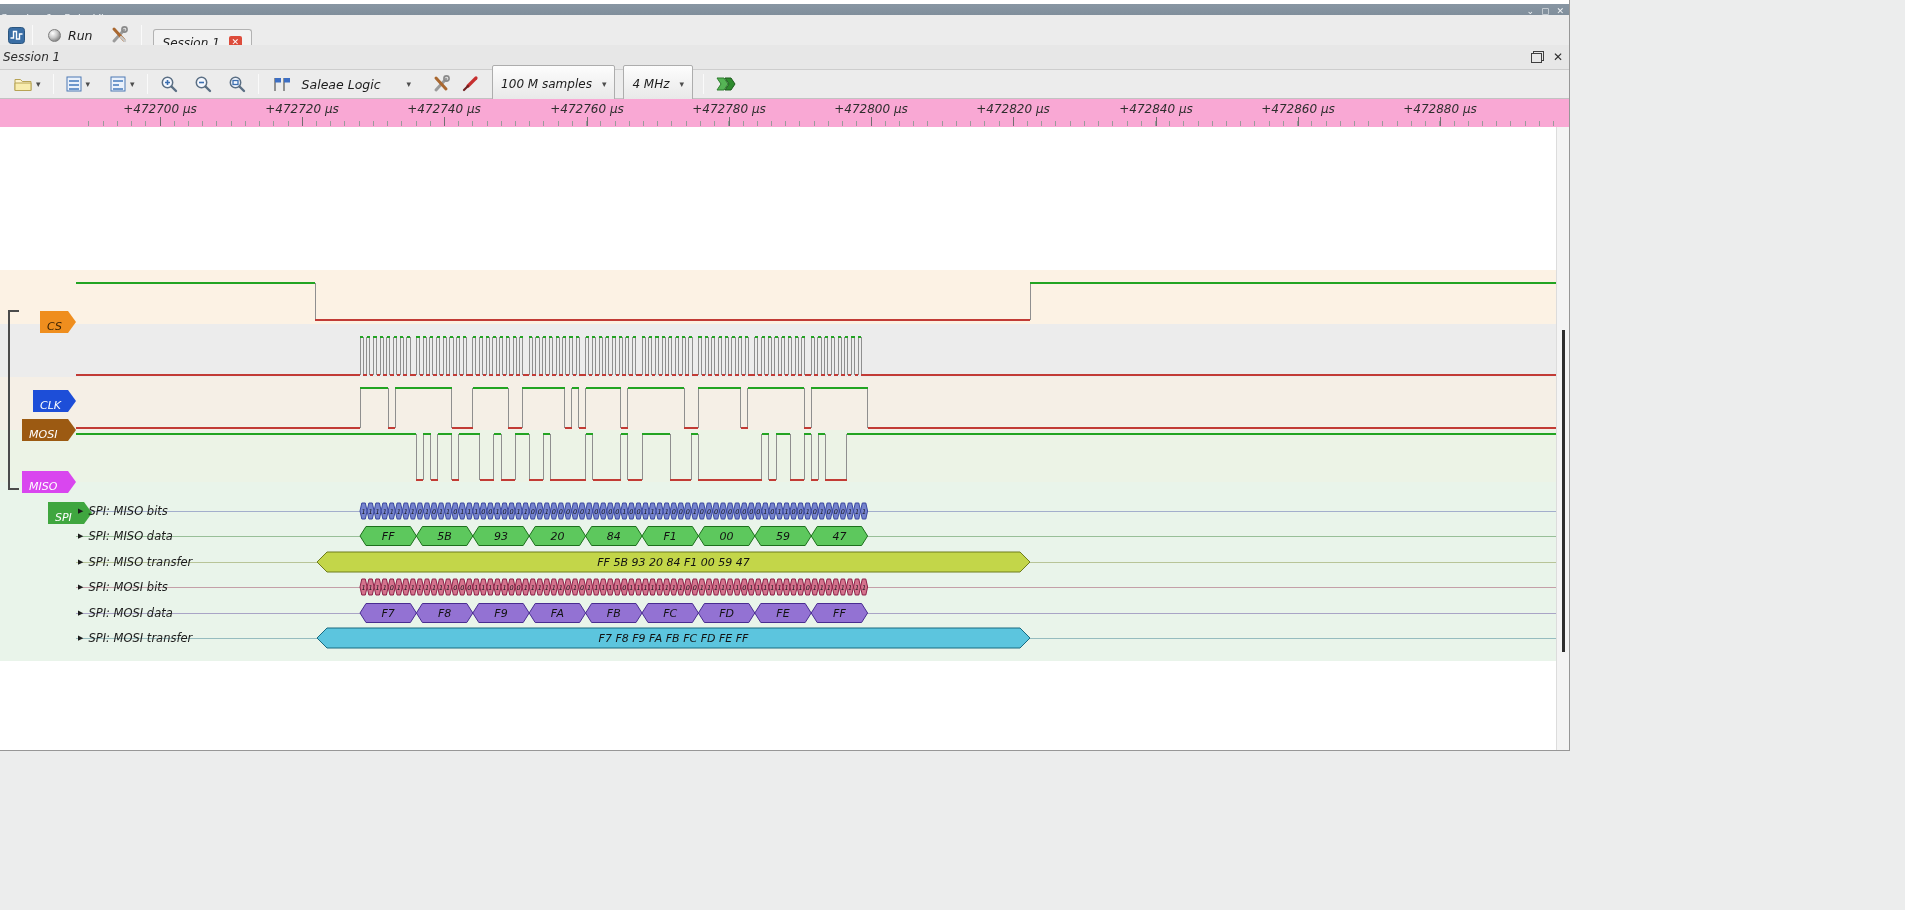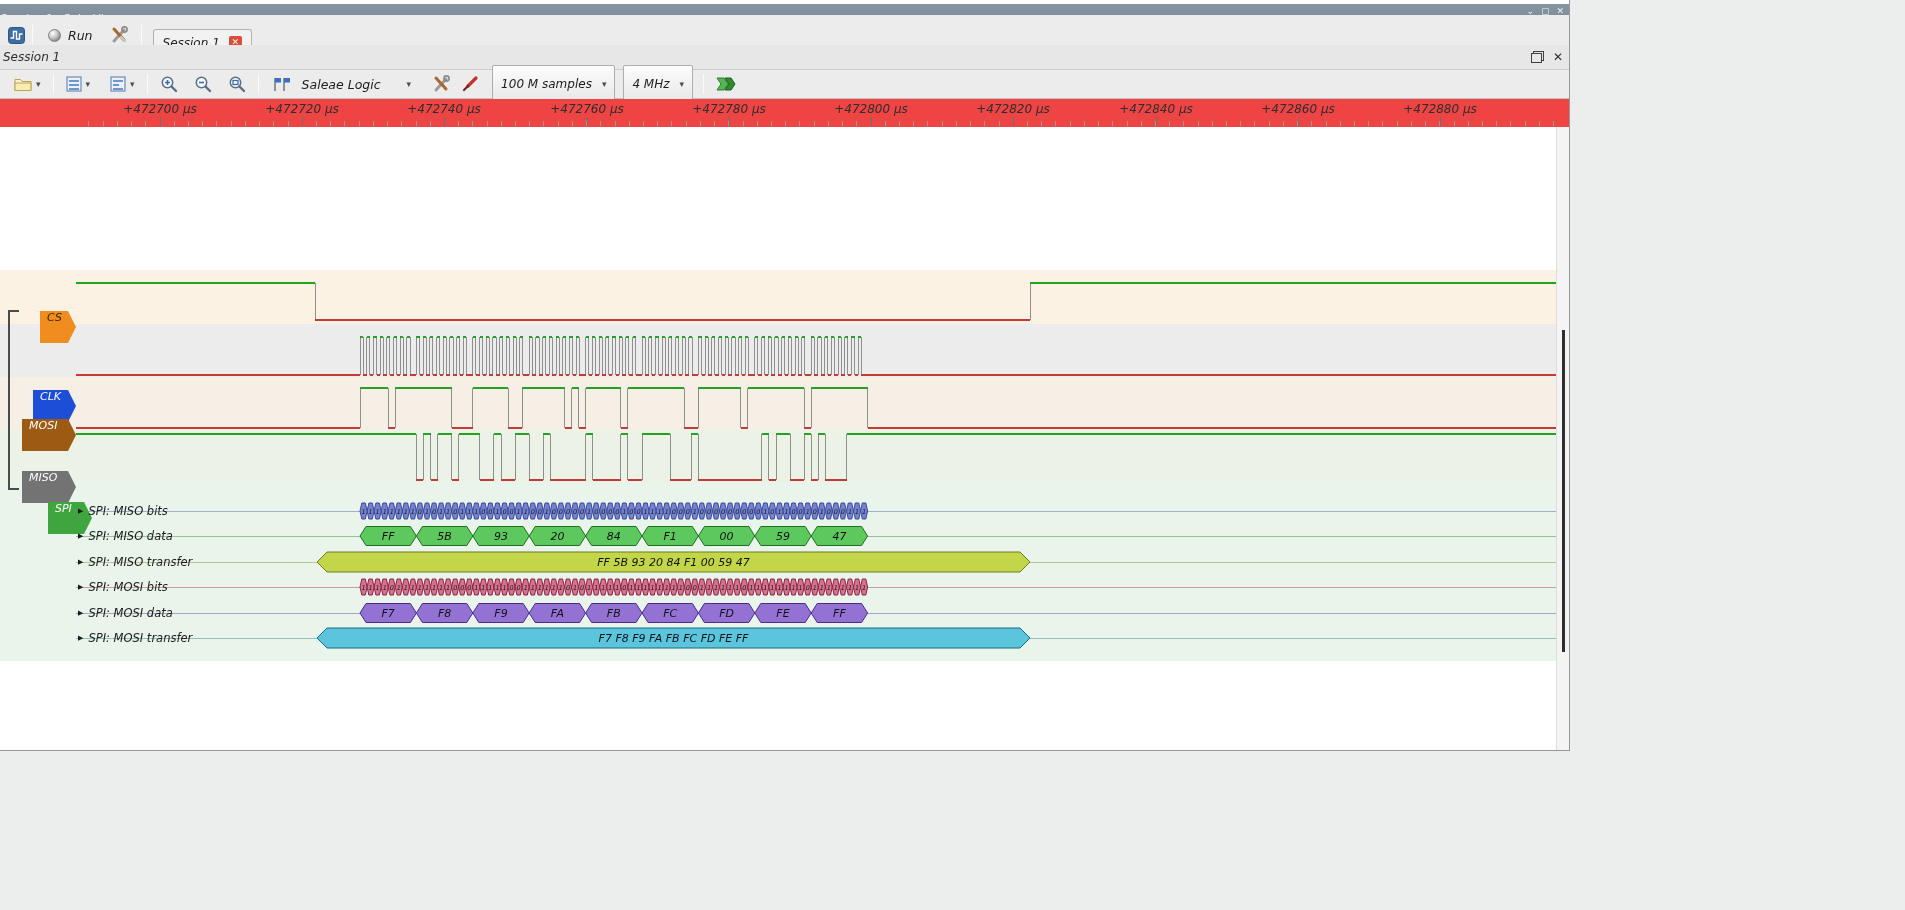--- a/index.html
+++ b/index.html
@@ -30,29 +30,29 @@
   .float-icon::after{content:"";position:absolute;left:0;bottom:0;width:9px;height:8px;border:1px solid #3f3f3f;background:#e7e7e7}
   .dock-close{font-size:12px;color:#2d2d2d;font-style:normal;line-height:1}
 
   
   .toolbar{position:absolute;left:0;top:70px;width:100%;height:29px;background:#ececec;border-bottom:1px solid #c2c2c2;display:flex;align-items:center;padding-left:9px}
   .caret{font-size:9px;color:#4d4d4d;font-style:normal}
   .device-combo{display:flex;align-items:center;gap:26px;font-size:12.5px;padding:2px 6px;color:#1c1c1c}
   .combo{display:flex;align-items:center;gap:10px;margin-left:8px;font-size:12px;padding:2px 8px;height:39px;background:linear-gradient(#fdfdfd,#e6e6e6);border:1px solid #adadad;border-radius:2px;color:#1c1c1c}
 
   
-  .ruler{position:absolute;left:0;top:99px;width:100%;height:28px;background:#ef4444}
+  .ruler{position:absolute;left:0;top:99px;width:100%;height:28px;background:#f9a8d4}
   .ruler-text{font-size:12px;fill:#2e2e2e;font-style:italic}
 
   
   .trace-view{position:absolute;left:0;top:127px;width:100%;height:623px;background:#ffffff;overflow:hidden}
   .band{position:absolute;left:0;width:1556px}
   #wave-svg{position:absolute;left:0;top:0;z-index:2;pointer-events:none}
   #overlay{position:absolute;left:0;top:0;width:100%;height:100%;z-index:3}
-  .chan-tag{position:absolute;height:32px;display:flex;align-items:flex-start;padding-left:7px;font-size:11px;clip-path:polygon(0 0,calc(100% - 8px) 0,100% 50%,calc(100% - 8px) 100%,0 100%)}
+  .chan-tag{position:absolute;height:22px;display:flex;align-items:flex-end;padding-left:7px;font-size:11px;clip-path:polygon(0 0,calc(100% - 8px) 0,100% 50%,calc(100% - 8px) 100%,0 100%)}
   .dec-label{position:absolute;left:78px;height:16px;display:flex;align-items:center;gap:5px;font-size:11.5px;color:#1b1b1b;white-space:nowrap}
   .dec-arrow{font-size:7px;color:#1b1b1b;font-style:normal}
   .group-bracket{position:absolute;left:8px;top:183px;width:11px;height:180px;border-left:2px solid #4b4b4b;border-top:2px solid #4b4b4b;border-bottom:2px solid #4b4b4b}
   .vscroll{position:absolute;right:0;top:0;width:13px;height:623px;background:#f4f4f4;border-left:1px solid #dcdcdc;z-index:4}
   .vthumb{position:absolute;left:5px;width:3px;top:203px;height:322px;background:#2e2e2e}
 
   .bit-text{font-size:6.5px;fill:#15151a;font-style:italic}
   .byte-text{font-size:11px;fill:#121212;font-style:italic}
   svg{display:block}
 </style>
@@ -593,21 +593,21 @@
       <div class="group-bracket"></div>
     <div class="chan-tag" style="left: 40px; top: 184px; width: 36px; background: rgb(239, 142, 30); color: rgb(58, 33, 2);">
           <span>CS</span>
         </div>
         <div class="chan-tag" style="left: 33px; top: 239px; width: 43px; background: #1d4ed8; color: rgb(255, 255, 255); margin-top: 24px;">
           <span>CLK</span>
         </div>
         <div class="chan-tag" style="left: 22px; top: 292px; width: 54px; background: rgb(156, 90, 18); color: rgb(255, 255, 255);">
           <span>MOSI</span>
         </div>
-        <div class="chan-tag" style="left: 22px; top: 344px; width: 54px; background: #737373; color: rgb(255, 255, 255);">
+        <div class="chan-tag" style="left: 22px; top: 344px; width: 54px; background: #d946ef; color: rgb(255, 255, 255);">
           <span>MISO</span>
         </div>
         <div class="chan-tag" style="left: 32px; top: 375px; width: 44px; background: rgb(63, 166, 63); color: rgb(255, 255, 255); margin-left: 16px;">
           <span>SPI</span>
         </div>
         <div class="dec-label" style="top: 376px;">
           <span class="dec-arrow">▶</span>
           <span>SPI: MISO bits</span>
         </div>
         <div class="dec-label" style="top: 401px;">

